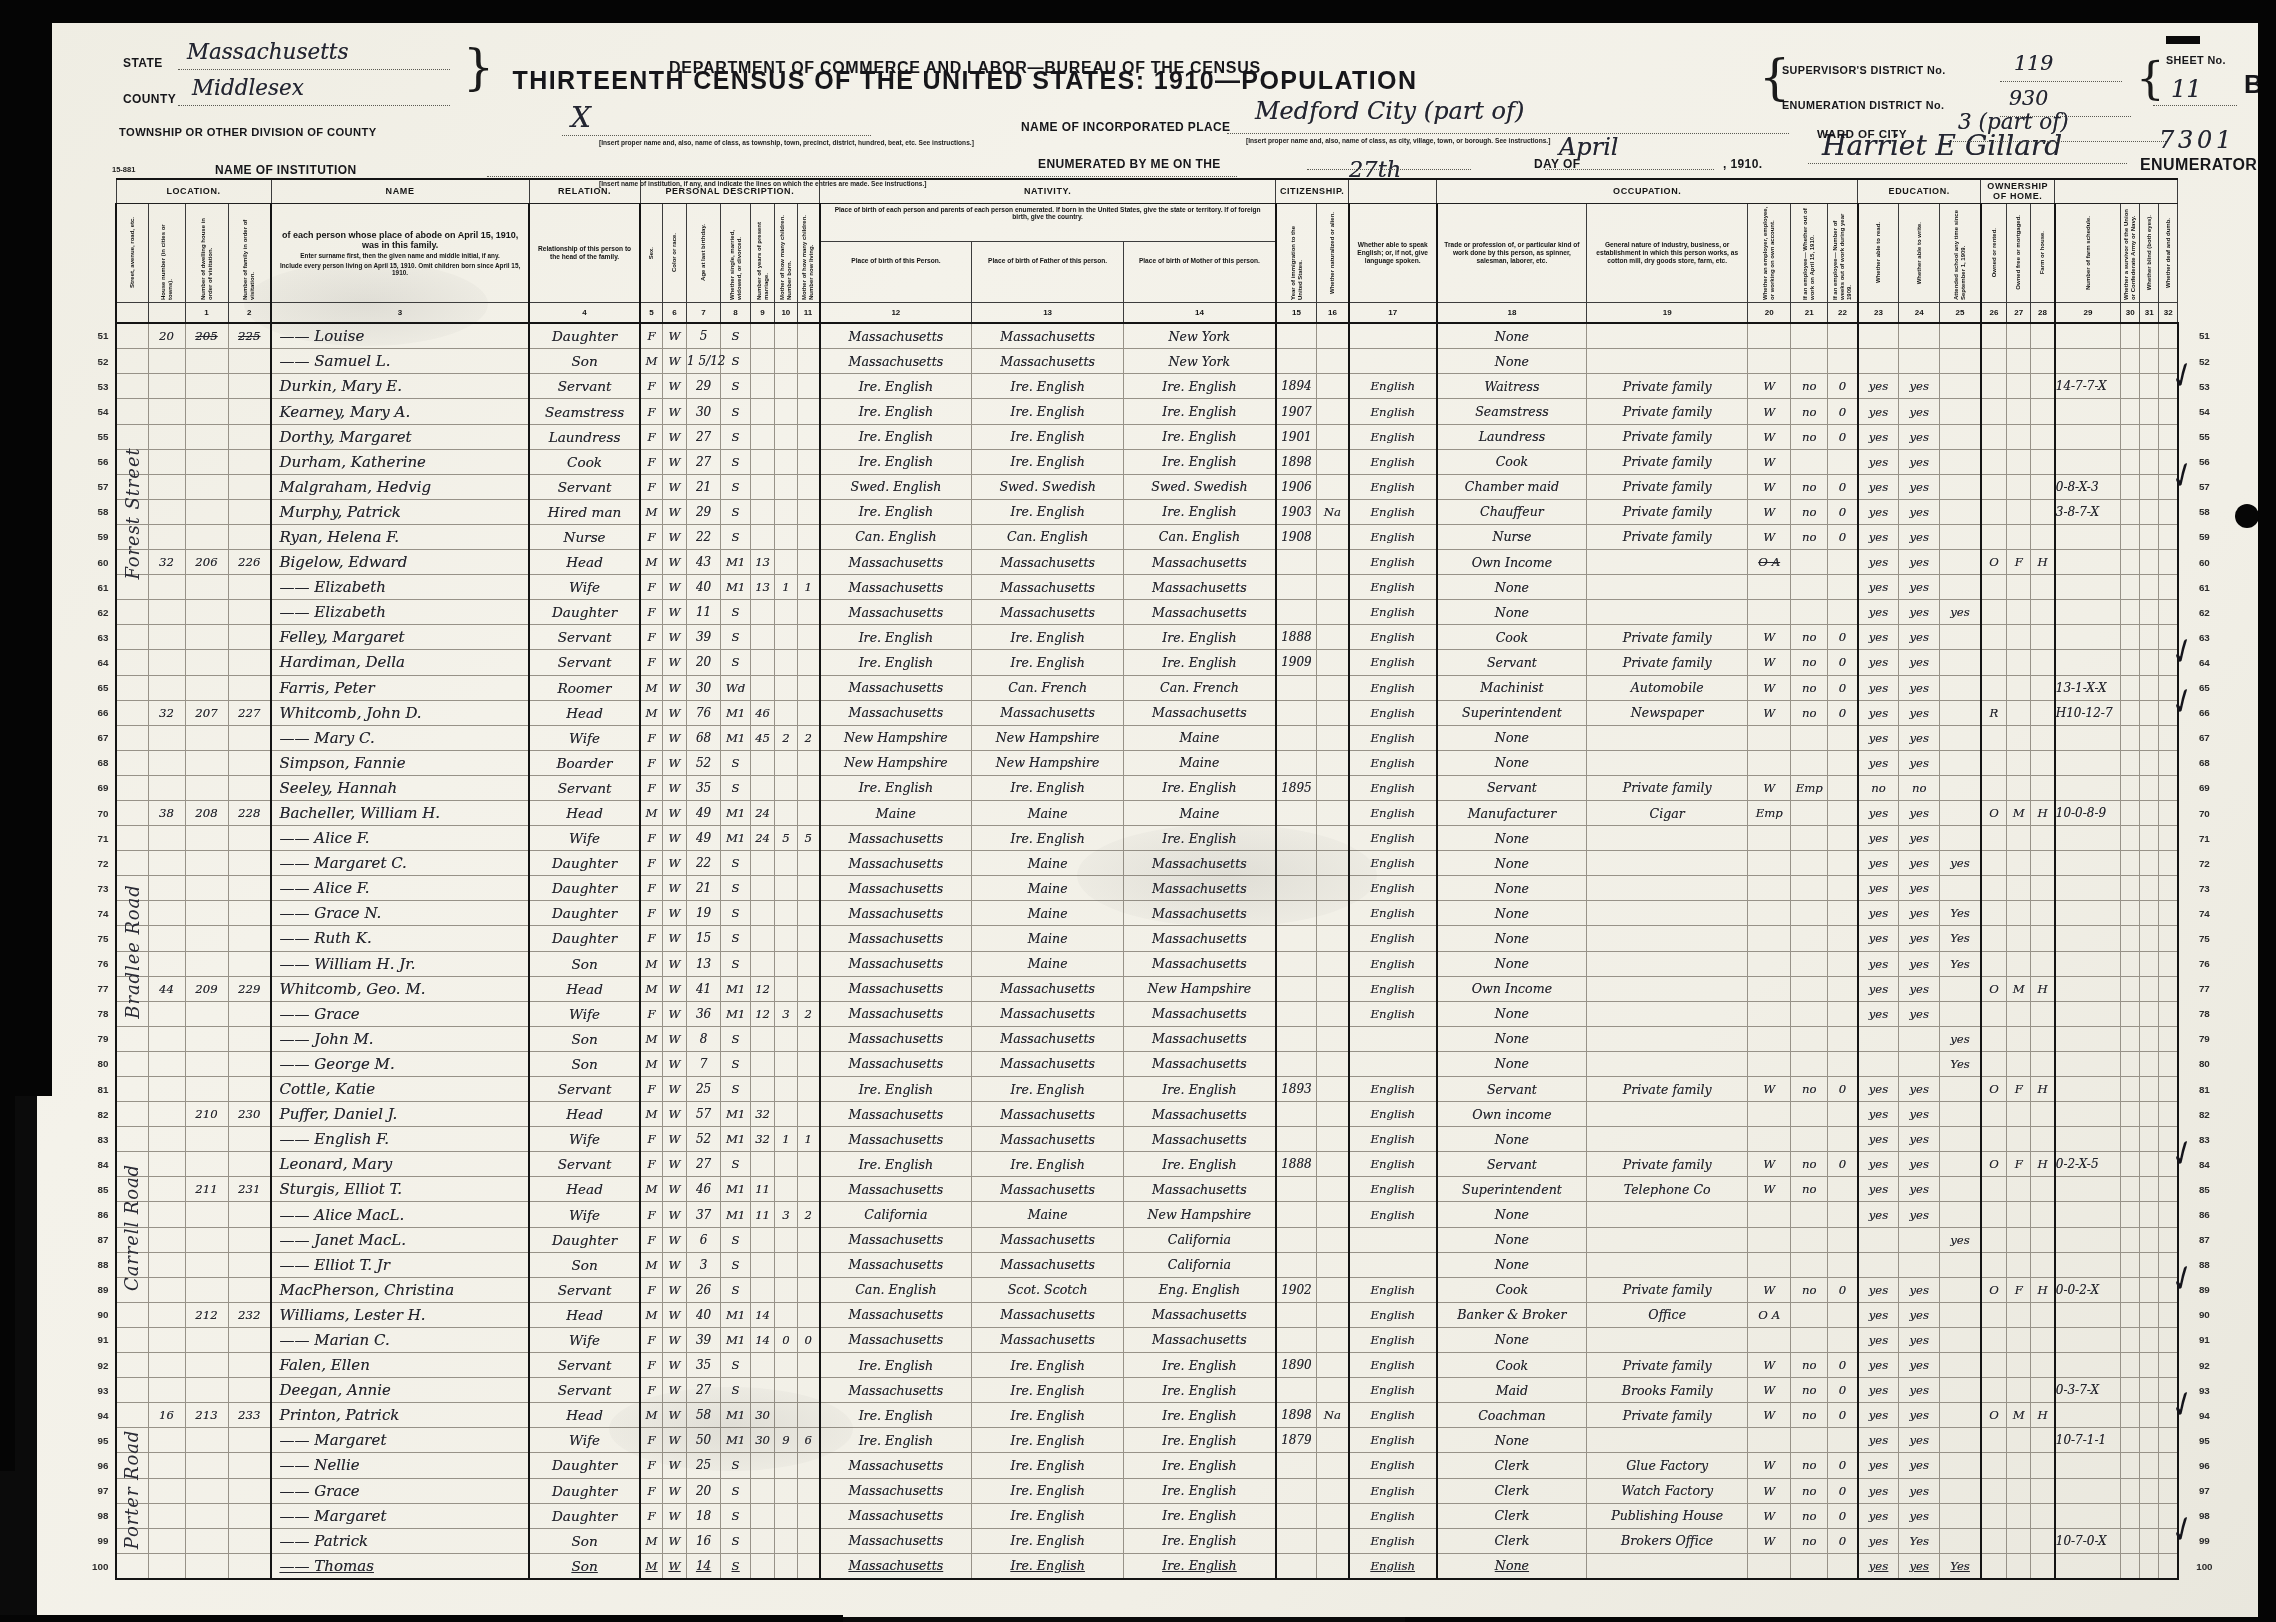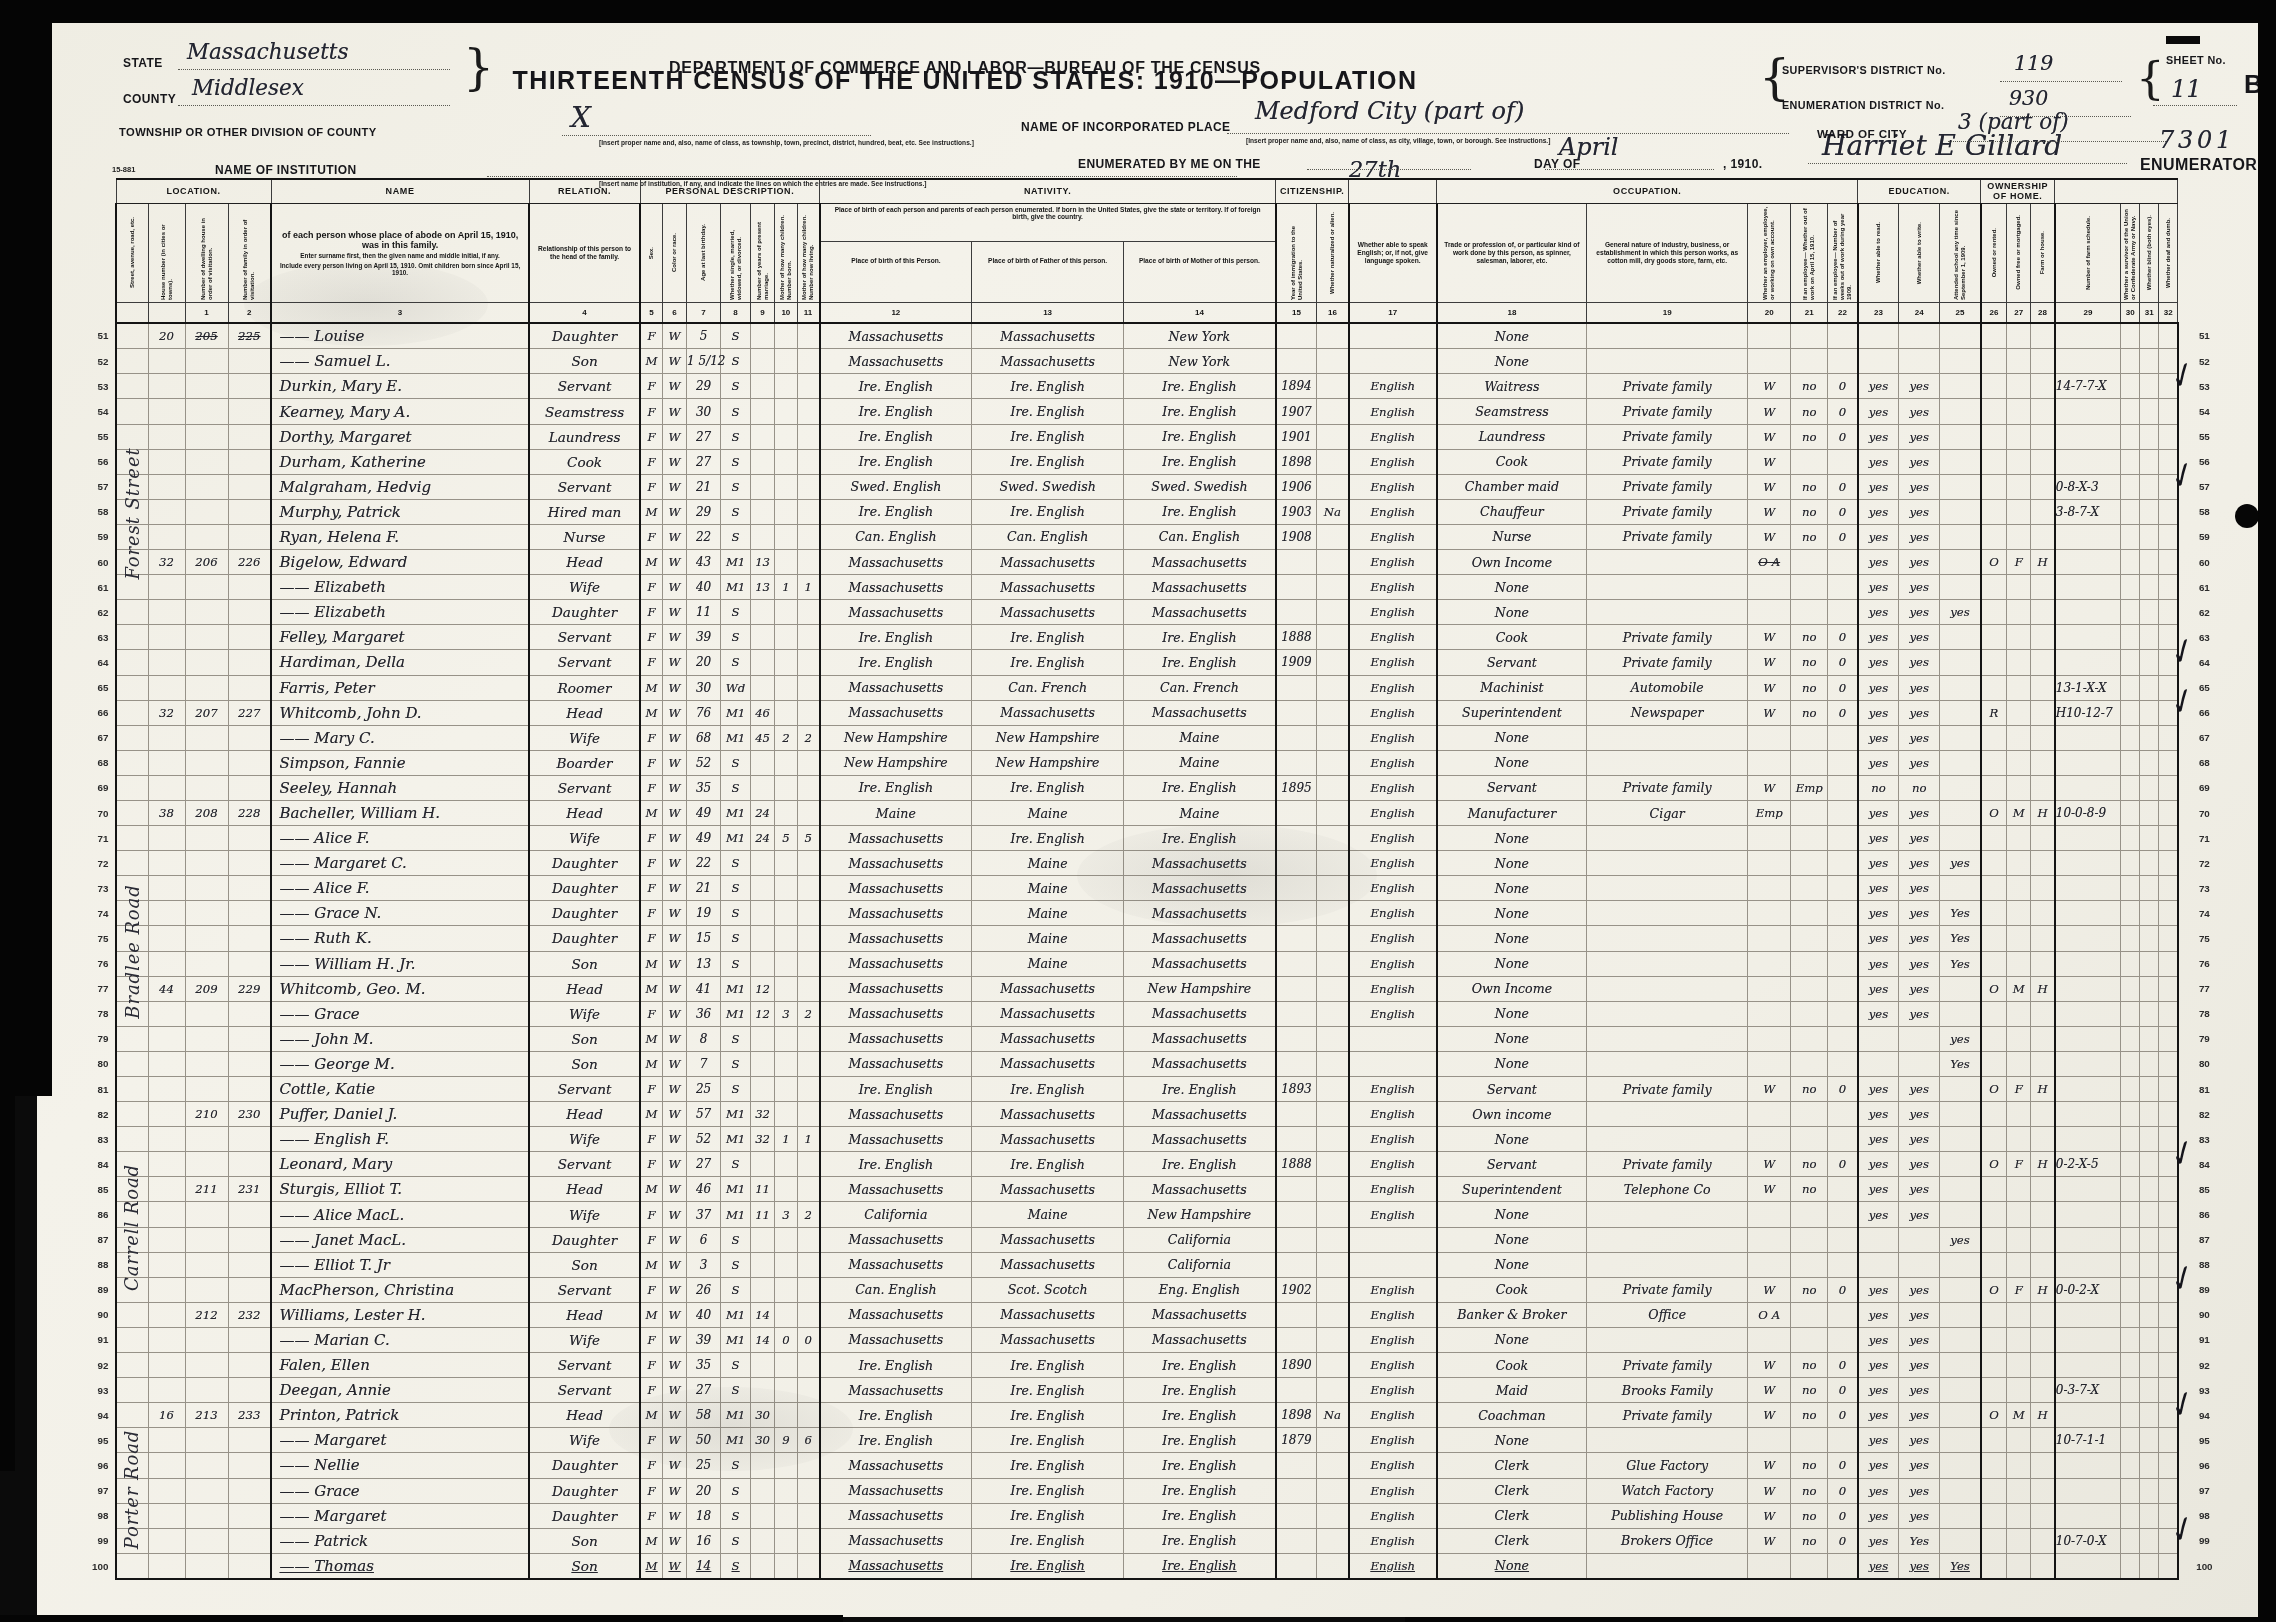--- a/index.html
+++ b/index.html
@@ -87,21 +87,21 @@
   <div class="note" style="left:75px;top:150px;font-size:7.5px;">15-881</div>
   <div class="lbl" style="left:178px;top:148px;font-size:12px;">NAME OF INSTITUTION</div>
   <div class="fline" style="left:450px;top:161px;width:750px;"></div>
   <div class="note" style="left:562px;top:165px;">[Insert name of institution, if any, and indicate the lines on which the entries are made.   See instructions.]</div>
 
   <div class="lbl" style="left:984px;top:105px;font-size:12px;">NAME OF INCORPORATED PLACE</div>
   <div class="hw" style="left:1218px;top:82px;font-size:24px;">Medford City (part of)</div>
   <div class="fline" style="left:1190px;top:118px;width:562px;"></div>
   <div class="note" style="left:1209px;top:122px;">[Insert proper name and, also, name of class, as city, village, town, or borough.   See instructions.]</div>
 
-  <div class="lbl" style="left:1001px;top:142px;font-size:12px;margin-left:40px;">ENUMERATED BY ME ON THE</div>
+  <div class="lbl" style="left:1001px;top:142px;font-size:12px;">ENUMERATED BY ME ON THE</div>
   <div class="hw" style="left:1312px;top:120px;font-size:22.5px;margin-top:21px;">27th</div>
   <div class="fline" style="left:1270px;top:154px;width:164px;"></div>
   <div class="lbl" style="left:1497px;top:142px;font-size:12px;">DAY OF</div>
   <div class="hw" style="left:1522px;top:118px;font-size:24px;">April</div>
   <div class="fline" style="left:1508px;top:154px;width:169px;"></div>
   <div class="lbl" style="left:1686px;top:142px;font-size:12px;">, 1910.</div>
 
   <div class="hw" style="left:1785px;top:114px;font-size:28px;">Harriet E Gillard</div>
   <div class="fline" style="left:1771px;top:148px;width:319px;"></div>
   <div class="lbl" style="left:2103px;top:141px;font-size:16px;">ENUMERATOR.</div>

